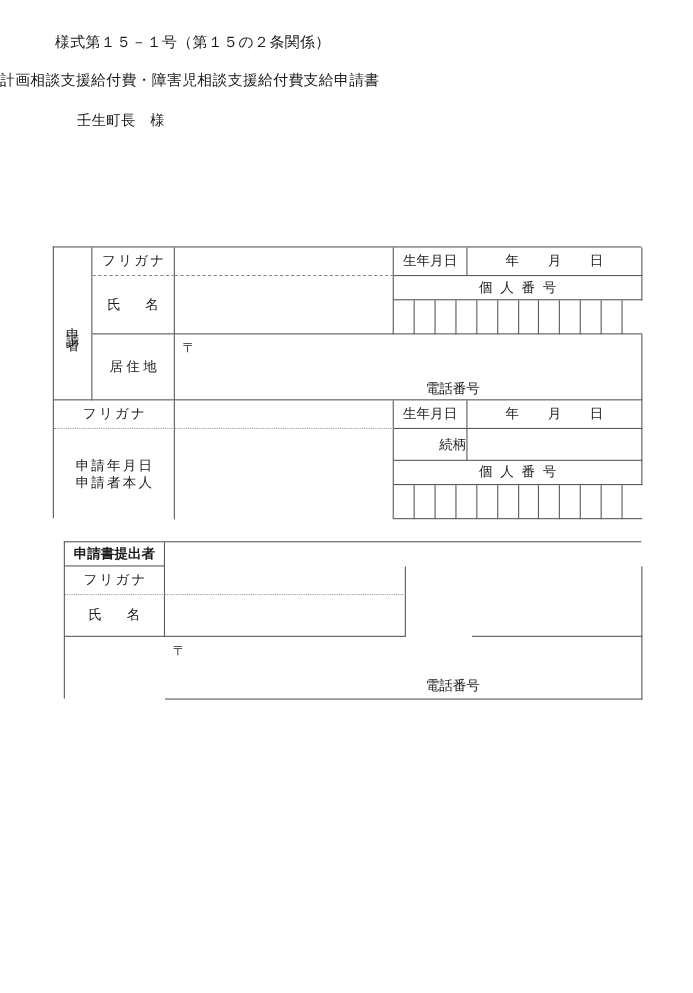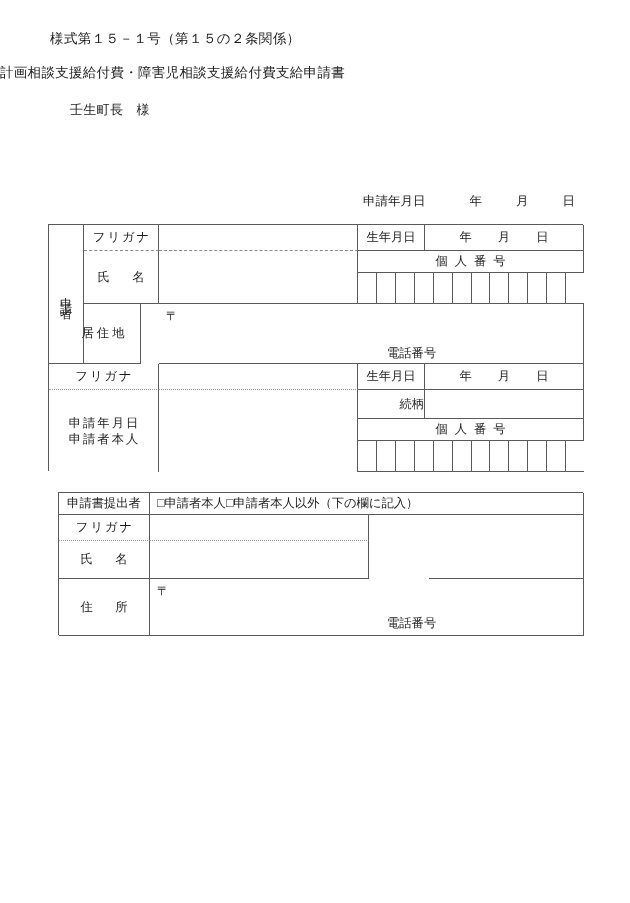--- a/index.html
+++ b/index.html
@@ -150,23 +150,20 @@
 </style>
 </head>
 <body>
 
 <div class="page">
 
   <div class="form-number">様式第１５－１号（第１５の２条関係）</div>
   <div class="doc-title">計画相談支援給付費・障害児相談支援給付費支給申請書</div>
   <div class="addressee">壬生町長　様</div>
 
-  <div class="date-line">
-    <span class="dl-label">申請年月日</span><span class="dl-y">年</span><span class="dl-m">月</span><span>日</span>
-  </div>
 
   <div class="tbl" style="left:48px; top:224px; width:535px; height:247px;">
 
     <div class="cell" style="left:0; top:0; width:35px; height:139px;">
       <span class="vert">申請者</span>
     </div>
 
     <div class="cell dashed-b" style="left:35px; top:0; width:75px; height:26px;">
       <span class="sp3">フリガナ</span>
     </div>
@@ -201,21 +198,21 @@
         <div></div>
         <div></div>
         <div></div>
         <div></div>
         <div></div>
         <div></div>
         <div></div>
         <div style="border-right: none;"></div>
       </div>
 
-    <div class="cell" style="left:17px; top:79px; width:75px; height:60px;">
+    <div class="cell" style="left:35px; top:79px; width:75px; height:60px;">
       <span class="sp2">居住地</span>
     </div>
 
     <div class="cell" style="left:110px; top:79px; width:425px; height:60px;"></div>
     <div class="postal" style="left:117px; top:83px;">〒</div>
     <div class="tel" style="left:338px; top:120px;">電話番号</div>
 
     <div class="cell dotted-b" style="left:0; top:139px; width:110px; height:26px;">
       <span class="sp3">フリガナ</span>
     </div>
@@ -257,41 +254,35 @@
         <div></div>
         <div></div>
         <div></div>
         <div></div>
         <div style="border-right: none;"></div>
       </div>
   </div>
 
   <div class="tbl" style="left:58px; top:492px; width:525px; height:143px;">
 
-    <div class="cell" style="left:0; top:0; width:91px; height:22px;">
+    <div class="cell" style="left:0; top:0; width:91px; height:22px;font-weight:bold;">
       <span>申請書提出者</span>
     </div>
 
-    <div class="cell left" style="left:91px; top:0; width:434px; height:22px;">
-      <span><span>□申請者本人</span><span class="gap"></span><span>□申請者本人以外（下の欄に記入）</span></span>
-    </div>
 
     <div class="cell dotted-b" style="left:0; top:22px; width:91px; height:26px;">
       <span class="sp3">フリガナ</span>
     </div>
     <div class="cell dotted-b" style="left:91px; top:22px; width:219px; height:26px;"></div>
 
     <div class="cell" style="left:0; top:48px; width:91px; height:38px;">
       <span class="sp1">氏　名</span>
     </div>
     <div class="cell" style="left:91px; top:48px; width:219px; height:38px;"></div>
 
     <div class="cell" style="left:370px; top:22px; width:155px; height:64px;"></div>
 
-    <div class="cell" style="left:0; top:86px; width:91px; height:57px; border-bottom:1px solid #5a5a5a;">
-      <span class="sp1">住　所</span>
-    </div>
     <div class="cell" style="left:91px; top:86px; width:434px; height:57px;"></div>
     <div class="postal" style="left:98px; top:90px;">〒</div>
     <div class="tel" style="left:328px; top:122px;">電話番号</div>
   </div>
 
 </div>
 
 </body></html>

